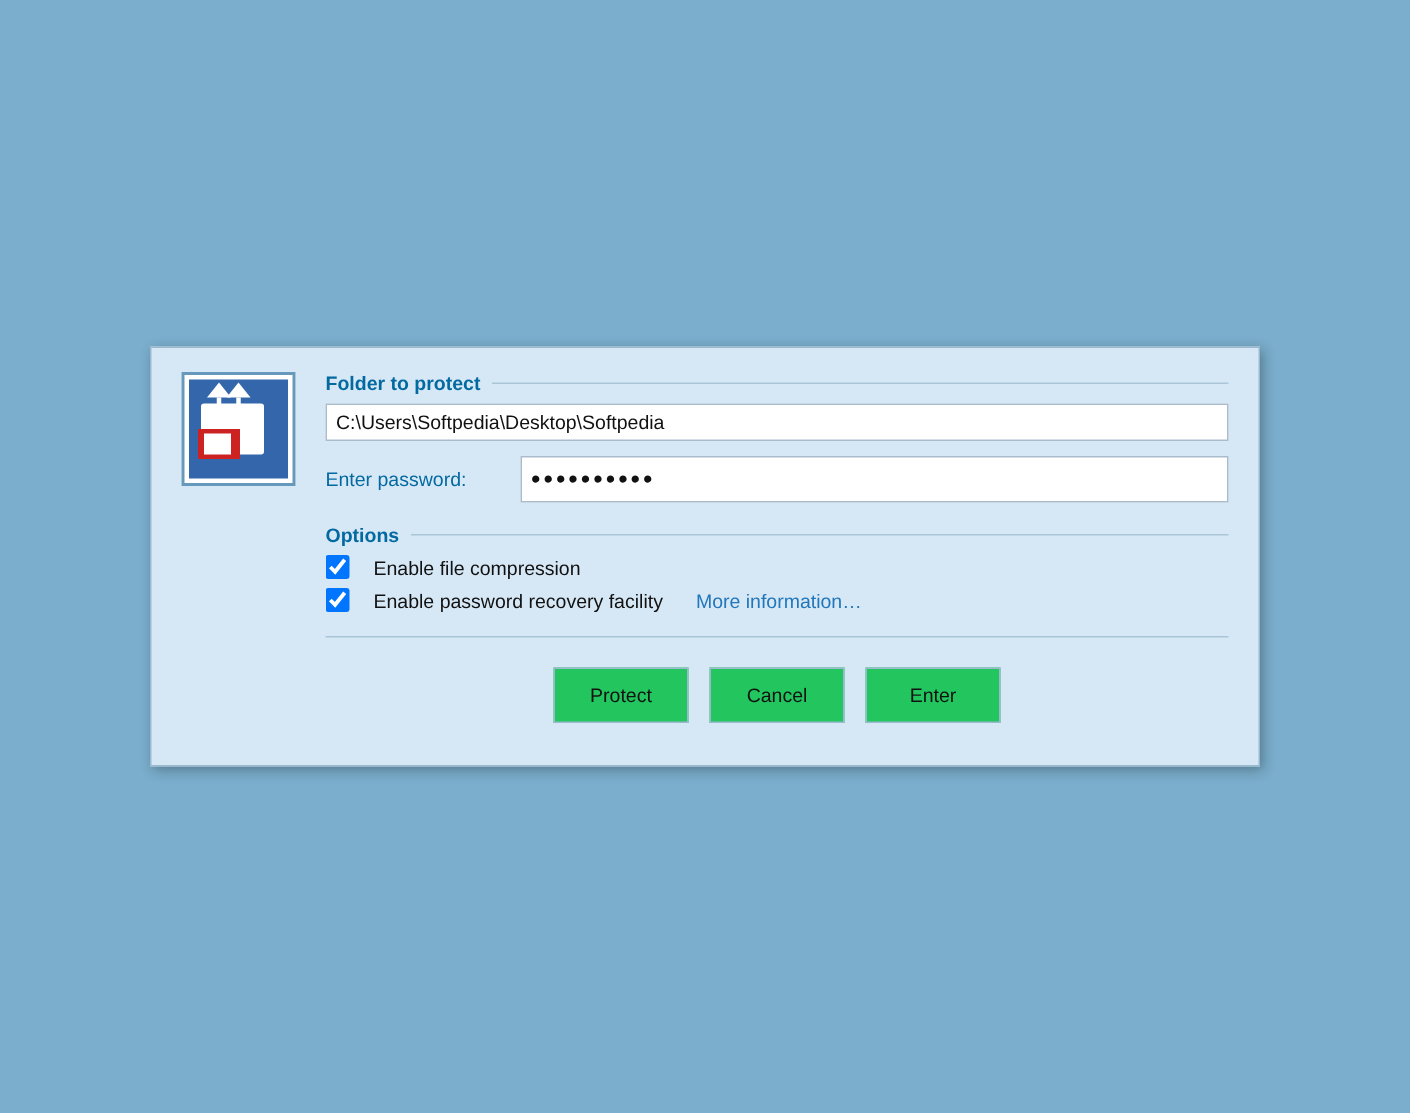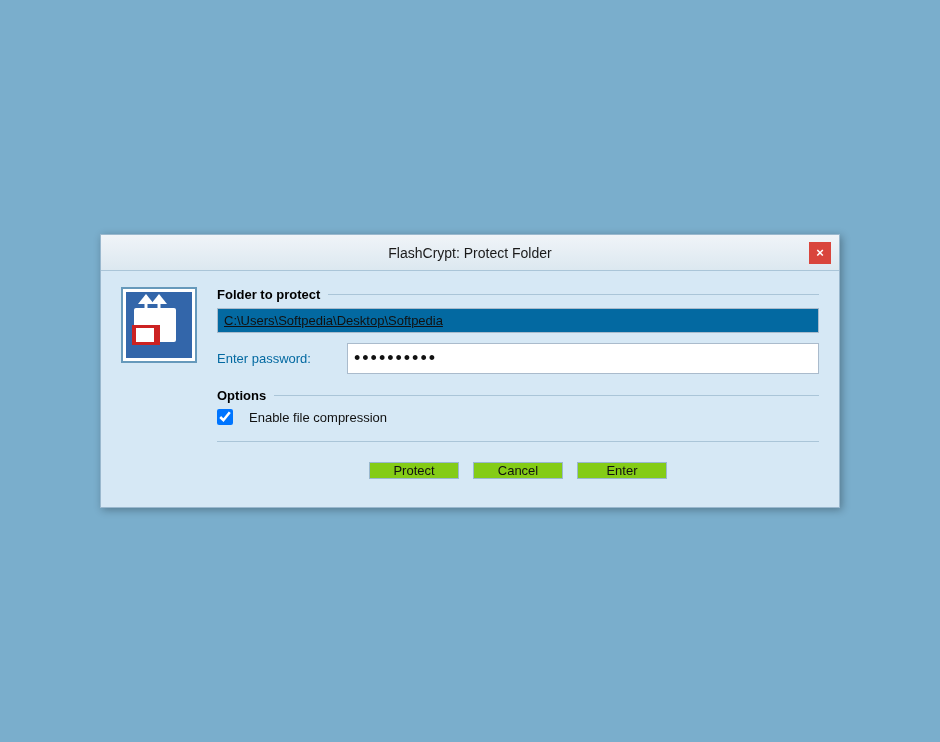--- a/index.html
+++ b/index.html
@@ -78,45 +78,44 @@
       align-items: center;
       justify-content: center;
       overflow: hidden;
     }
 
     .form-area {
       flex: 1;
     }
 
     .section-label {
-      color: #000000;
+      color: #0369a1;
       font-size: 13px;
       font-weight: bold;
       margin-bottom: 6px;
       display: flex;
       align-items: center;
       gap: 0;
     }
 
     .section-line {
       flex: 1;
       height: 1px;
       background: #aac5d8;
       margin-left: 8px;
     }
 
     .folder-input {
       width: 100%;
       padding: 4px 6px;
       font-size: 13px;
       border: 1px solid #aabbcc;
-      background: #0369a1;
+      background: #ffffff;
       color: #111;
       margin-bottom: 10px;
-      text-decoration: underline;
     }
 
     .password-section {
       margin-bottom: 14px;
     }
 
     .password-row {
       display: flex;
       align-items: center;
       margin-bottom: 8px;
@@ -175,38 +174,33 @@
 
     .button-row {
       display: flex;
       justify-content: center;
       gap: 14px;
       padding: 8px 0 8px 0;
     }
 
     .dialog-btn {
       min-width: 90px;
-      padding: 0 18px;
-      font-size: 13px;
-      background: #84cc16;
+      padding: 10px 18px;
+      font-size: 13px;
+      background: #22c55e;
       border: 1px solid #9ab8ce;
       cursor: pointer;
       color: #111;
     }
   </style>
 </head>
 <body>
 
 <div class="window">
 
-  <div class="title-bar">
-    <div style="width:22px;"></div>
-    <span class="title-bar-title">FlashCrypt: Protect Folder</span>
-    <button class="close-btn">×</button>
-  </div>
 
   <div class="content-area">
 
     <div class="logo-area">
       <div class="logo-box">
         <svg width="70" height="70" viewBox="0 0 70 70">
 
           <rect x="0" y="0" width="70" height="70" fill="white"></rect>
 
           <rect x="2" y="2" width="66" height="66" fill="#3366aa"></rect>
@@ -247,20 +241,25 @@
       <div class="section-label">
         <span>Options</span>
         <span class="section-line"></span>
       </div>
 
       <div class="options-section">
         <div class="checkbox-row">
           <input type="checkbox" checked="" style="">
           <span>Enable file compression</span>
         </div>
+        <div class="checkbox-row">
+          <input type="checkbox" checked="" style="">
+          <span>Enable password recovery facility</span>
+          <a class="more-info-link" href="#">More information…</a>
+        </div>
       </div>
 
       
       <div class="separator"></div>
 
       
       <div class="button-row">
         <button class="dialog-btn">Protect</button>
         <button class="dialog-btn">Cancel</button>
         <button class="dialog-btn">Enter</button>

